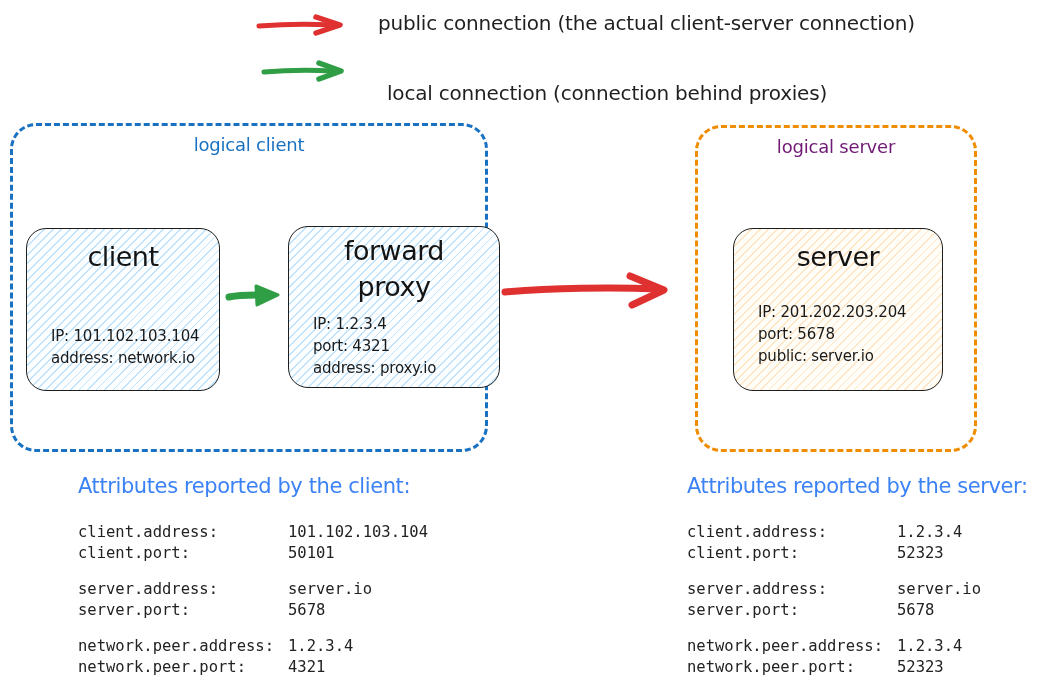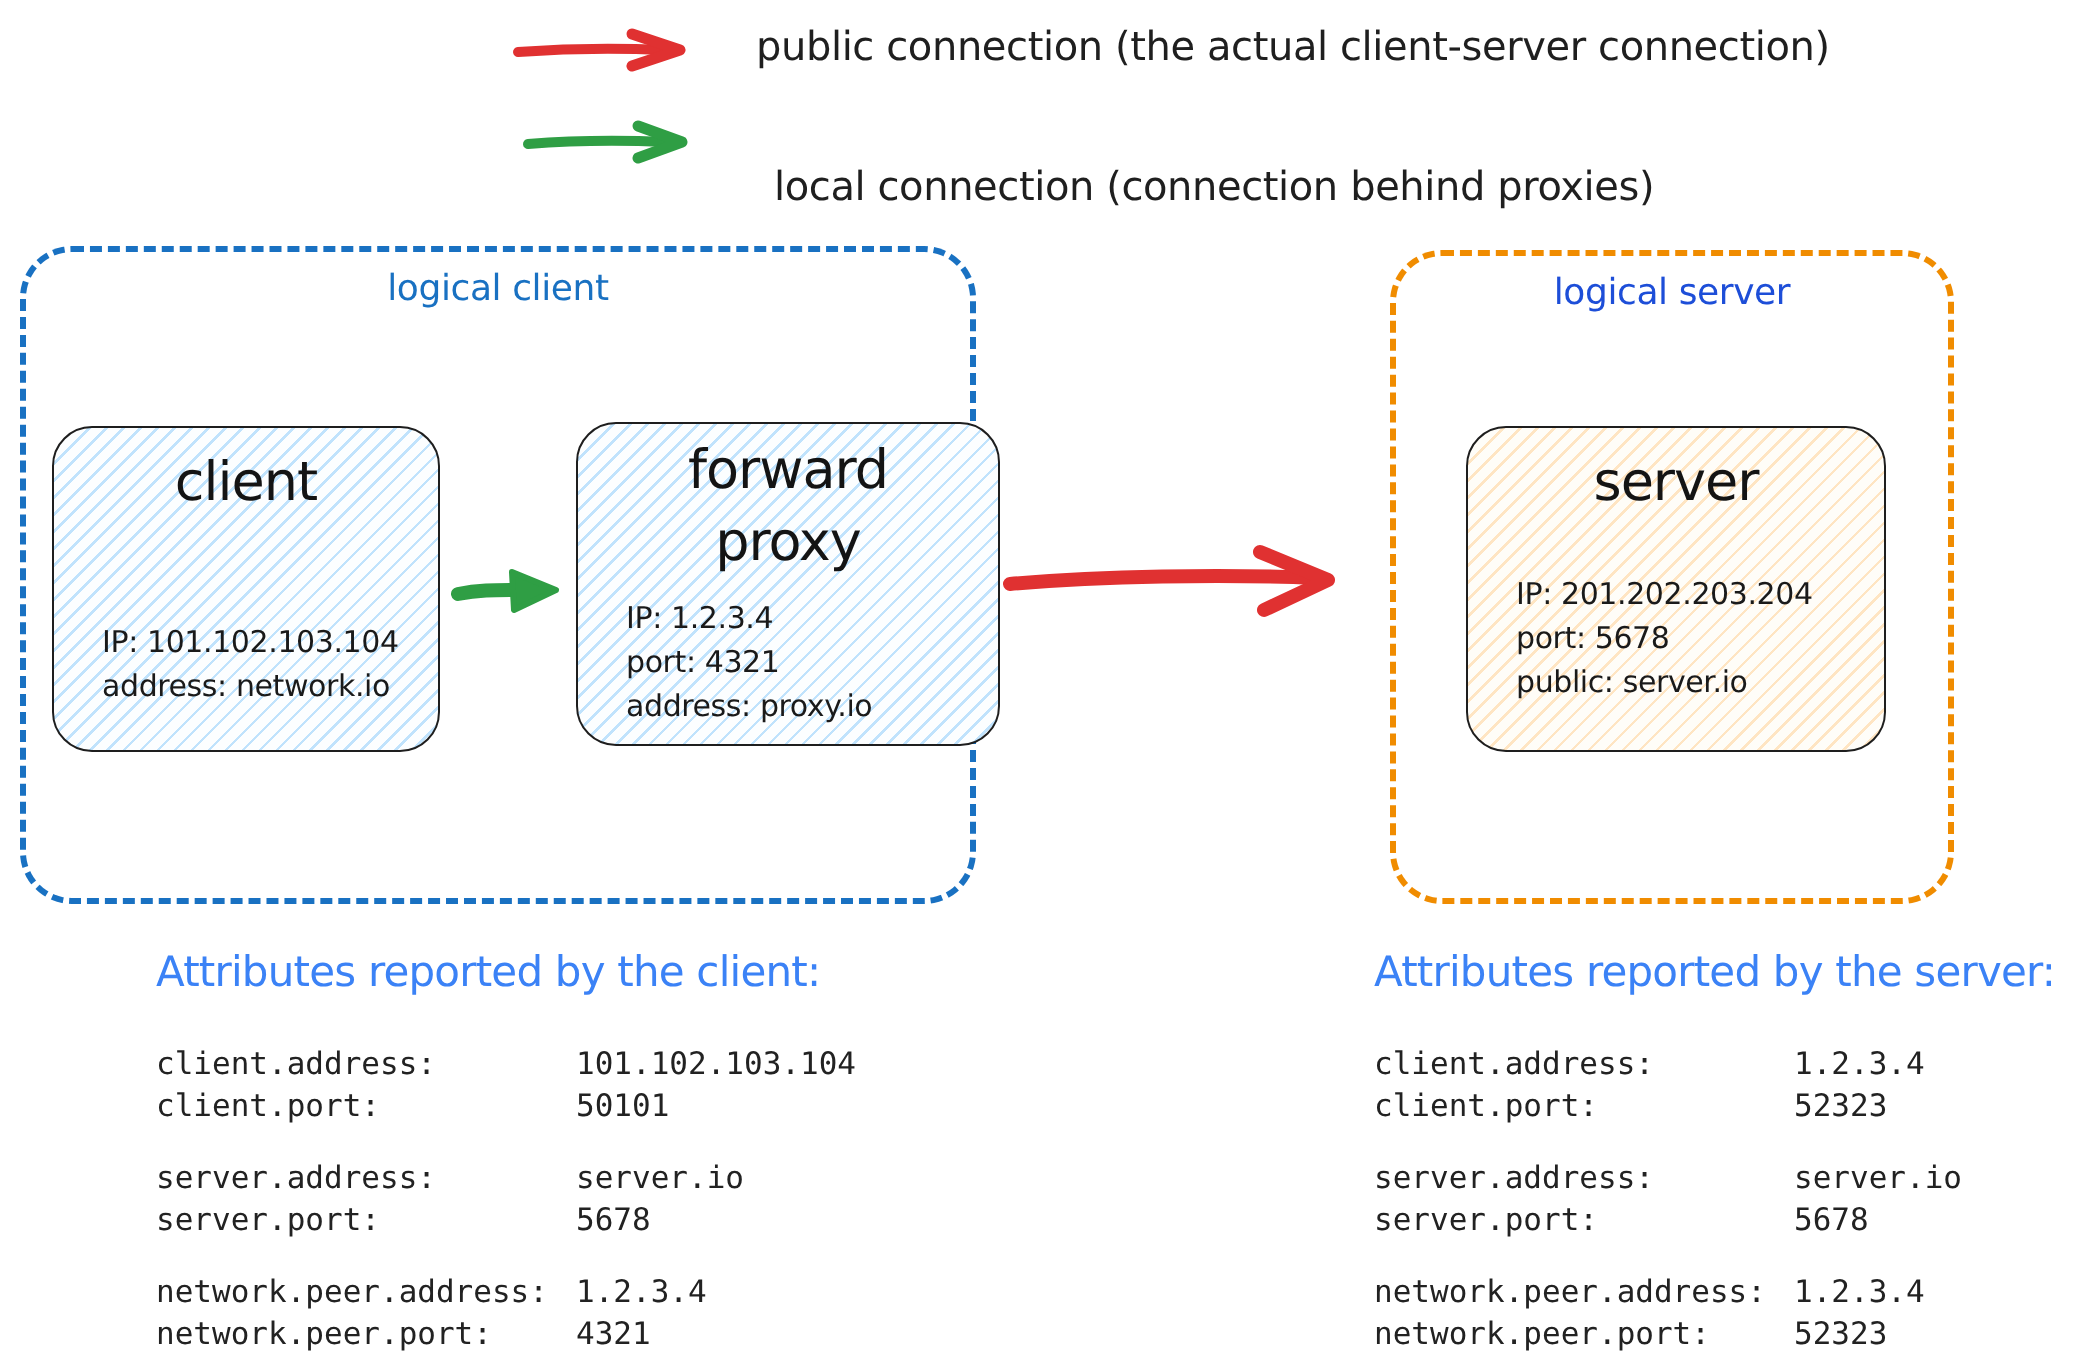--- a/index.html
+++ b/index.html
@@ -33,27 +33,28 @@
   .logical-box.blue   { border: 3px dashed #1971c2; }
   .logical-box.orange { border: 3px dashed #f08c00; }
   .logical-label {
     position: absolute;
     top: 8px; left: 0; right: 0;
     text-align: center;
     font-size: 18px;
     letter-spacing: -0.2px;
   }
   .logical-label.blue   { color: #1971c2; }
-  .logical-label.orange { color: #1d4ed8; }
+  .logical-label.orange { color: #701a75; }
 
   
   .node {
     position: absolute;
     border: 1.6px solid #1e1e1e;
     border-radius: 20px;
+    margin-top: 15px;
   }
   .node.hatch-blue {
     background-color: #fcfeff;
     background-image: repeating-linear-gradient(135deg,
       rgba(133,200,250,0.50) 0px, rgba(133,200,250,0.50) 1.3px,
       rgba(0,0,0,0) 1.3px, rgba(0,0,0,0) 6px);
   }
   .node.hatch-peach {
     background-color: #fffdf8;
     background-image: repeating-linear-gradient(135deg,

